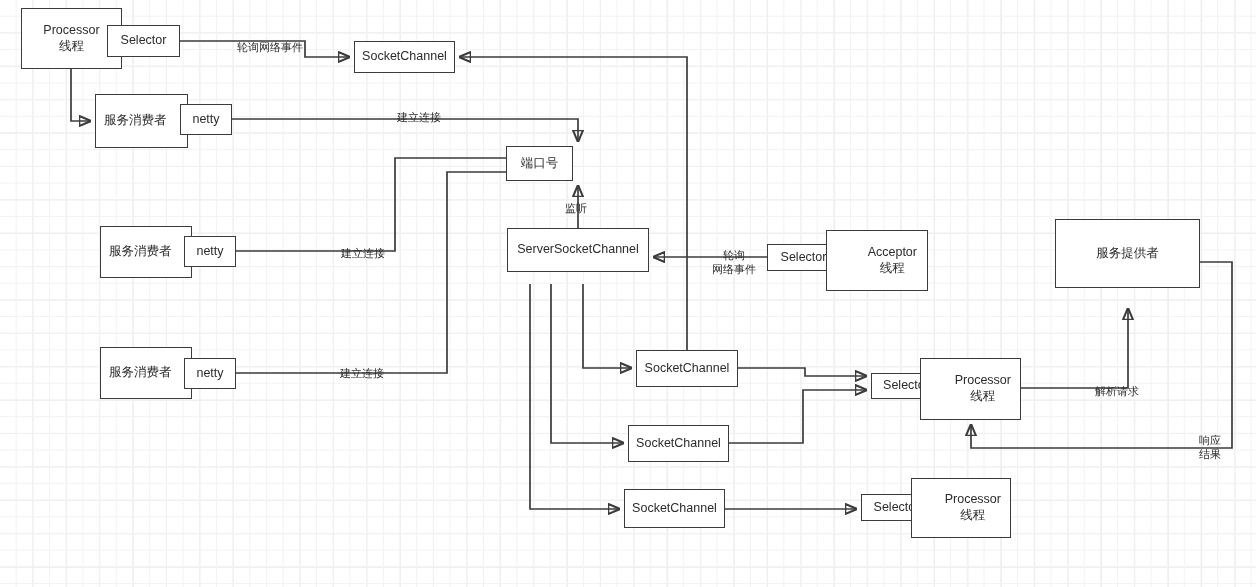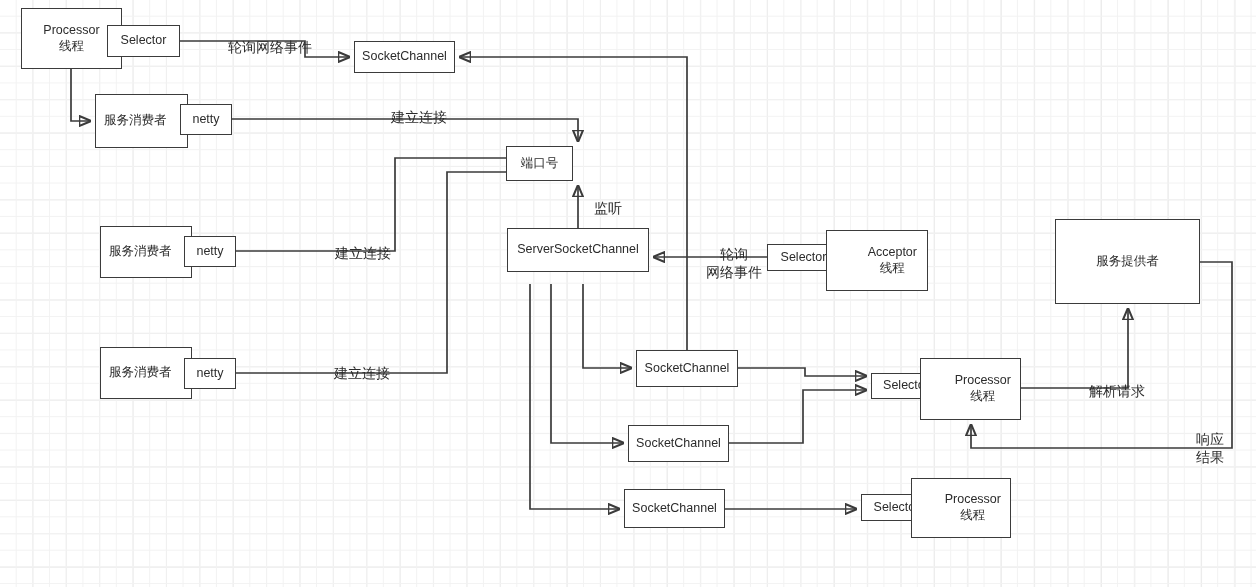--- a/index.html
+++ b/index.html
@@ -52,21 +52,21 @@
     justify-content: center;
     text-align: center;
     color: #2b2b2b;
     font-size: 12.5px;
     line-height: 1.25;
     white-space: pre-line;
   }
   .edge-label {
     position: absolute;
     color: #2b2b2b;
-    font-size: 14px;
+    font-size: 11px;
     line-height: 1.25;
     text-align: center;
     white-space: pre-line;
     background: transparent;
     transform: translate(-50%, -50%);
   }
 </style>
 </head>
 <body>
 
@@ -159,21 +159,21 @@
 
   <div class="node" style="left:767px; top:244px; width:73px; height:27px;">
     <span>Selector</span>
   </div>
 
   <div class="node" style="left:826px; top:230px; width:102px; height:61px; justify-content:flex-end; padding-right:10px;">
     <span>Acceptor
 线程</span>
   </div>
 
-  <div class="node" style="left:1055px; top:219px; width:145px; height:85px;">
+  <div class="node" style="left:1055px; top:219px; width:145px; height:69px;">
     <span>服务提供者</span>
   </div>
 
   <div class="node" style="left:636px; top:350px; width:102px; height:37px;">
     <span>SocketChannel</span>
   </div>
 
   <div class="node" style="left:871px; top:373px; width:70px; height:26px;">
     <span>Selector</span>
   </div>
@@ -197,21 +197,21 @@
 
   <div class="node" style="left:911px; top:478px; width:100px; height:60px; justify-content:flex-end; padding-right:9px;">
     <span>Processor
 线程</span>
   </div>
 
   <div class="edge-label" style="left:270px; top:48px;">轮询网络事件</div>
 
   <div class="edge-label" style="left:419px; top:118px;">建立连接</div>
 
-  <div class="edge-label" style="left:608px; top:209px;">监听</div>
+  <div class="edge-label" style="left:576px; top:209px;">监听</div>
 
   <div class="edge-label" style="left:363px; top:254px;">建立连接</div>
 
   <div class="edge-label" style="left:362px; top:374px;">建立连接</div>
 
   <div class="edge-label" style="left:711px; top:263px;padding-left:46px;">轮询
 网络事件</div>
 
 
   <div class="edge-label" style="left:1117px; top:392px;">解析请求</div>

